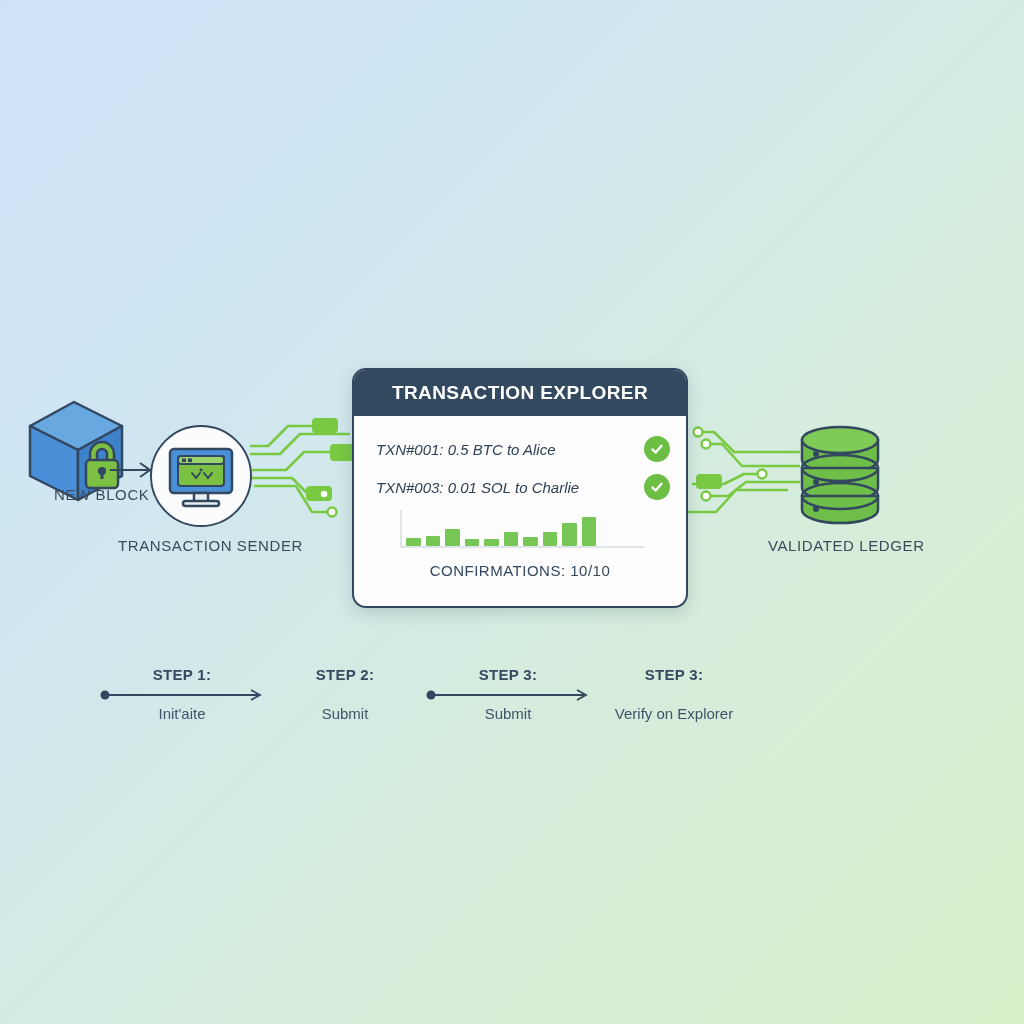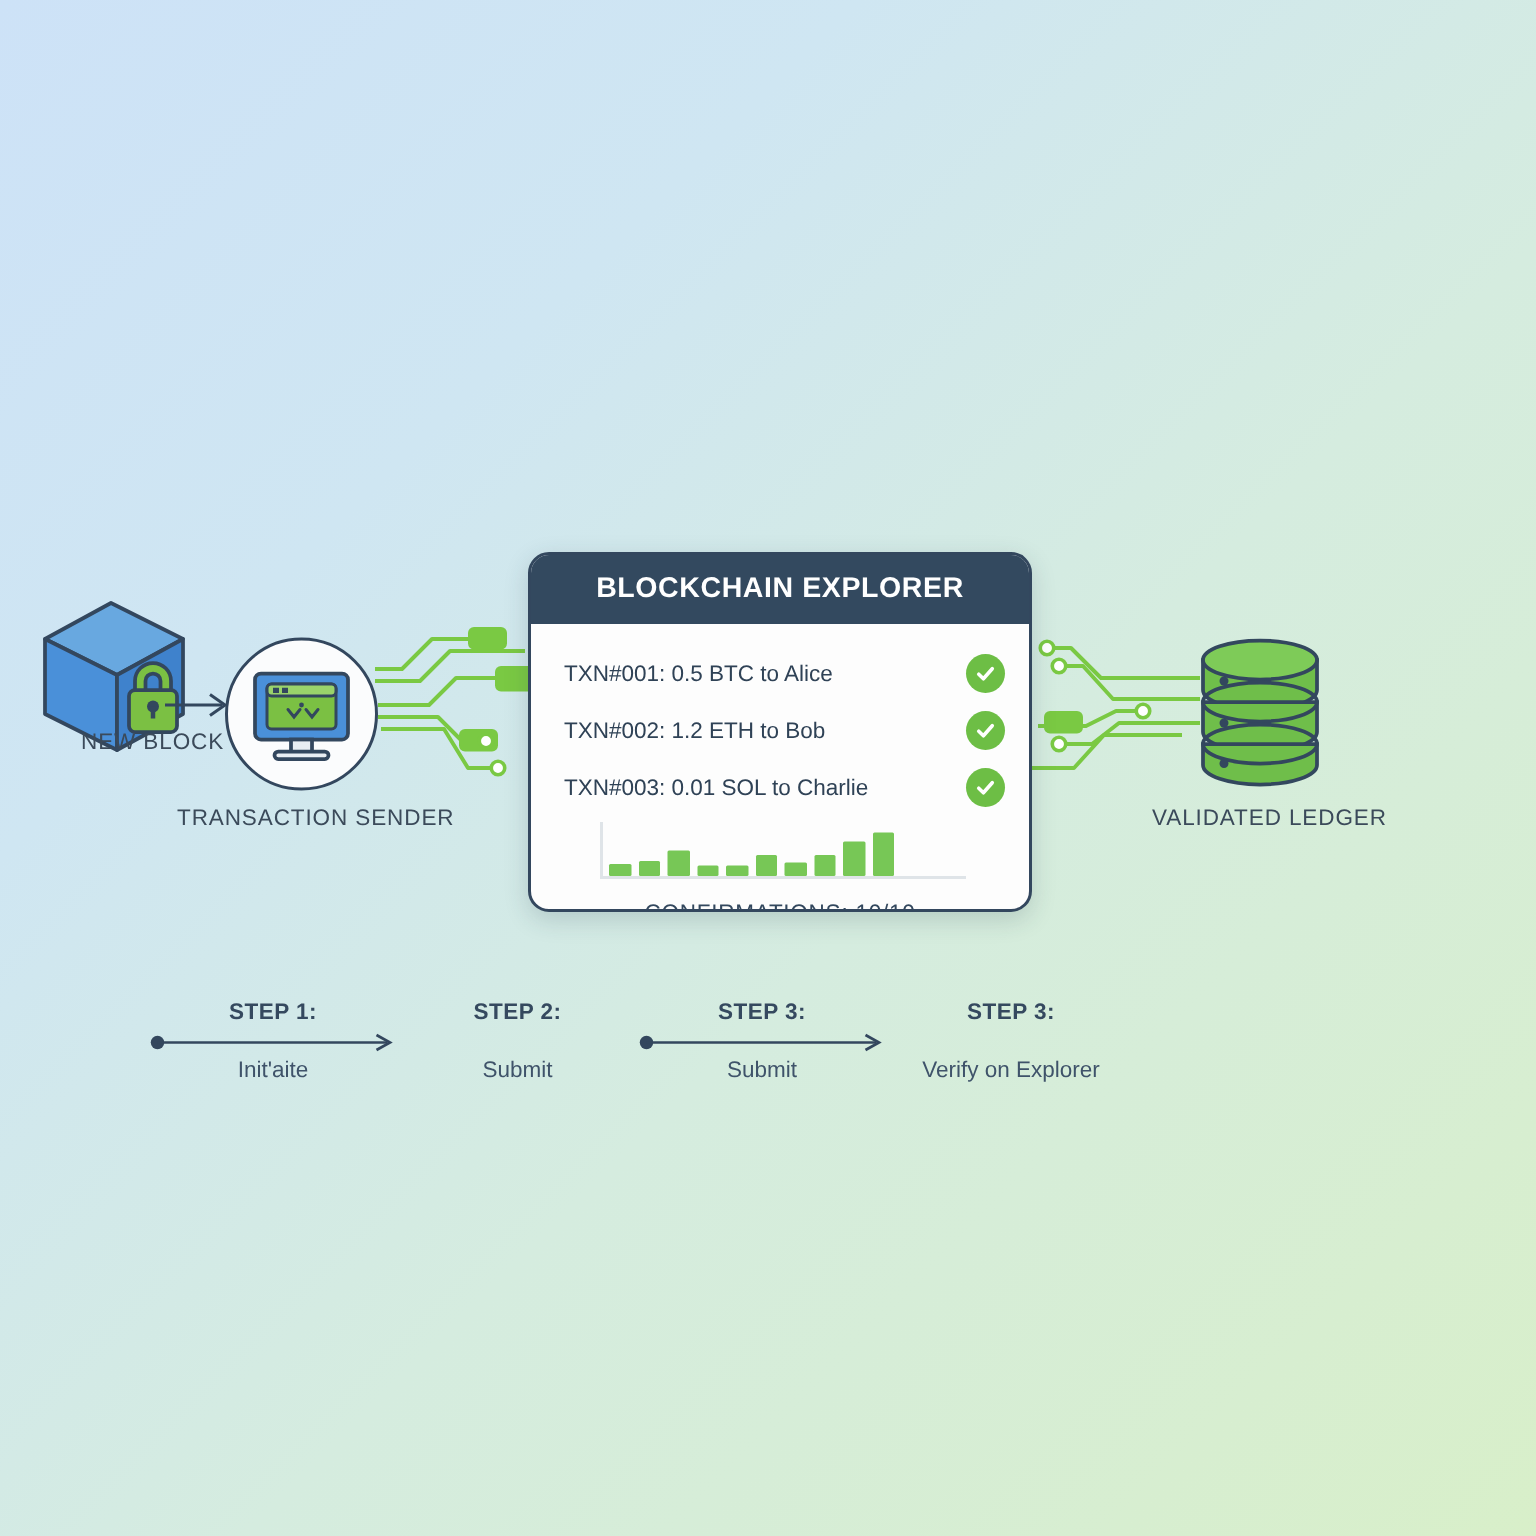--- a/index.html
+++ b/index.html
@@ -51,21 +51,21 @@
     height: 46px;
     background: #33495f;
     display: flex; align-items: center; justify-content: center;
   }
   #panel-title {
     color: #ffffff;
     font-size: 19px;
     font-weight: bold;
     letter-spacing: 0.4px;
   }
-  #txn-list { padding: 14px 0 0 0; }
+  #txn-list { padding: 14px 0 0 0; font-style: italic; }
   .txn-row {
     display: flex; align-items: center;
     height: 38px;
     padding: 0 16px 0 22px;
   }
   .txn-text {
     flex: 1;
     color: #2f4256;
     font-size: 15px;
     white-space: nowrap;
@@ -192,34 +192,26 @@
     </g>
     <rect x="8" y="62" width="26" height="15" rx="4" fill="#7ac943"></rect>
     <circle cx="10" cy="20" r="4.5" fill="#fff" stroke="#7ac943" stroke-width="2.4"></circle>
     <circle cx="18" cy="32" r="4.5" fill="#fff" stroke="#7ac943" stroke-width="2.4"></circle>
     <circle cx="18" cy="84" r="4.5" fill="#fff" stroke="#7ac943" stroke-width="2.4"></circle>
     <circle cx="74" cy="62" r="4.5" fill="#fff" stroke="#7ac943" stroke-width="2.4"></circle>
   </svg>
 
   <div class="abs" id="panel">
     <div id="panel-header">
-      <div id="panel-title">BLOCKCHAIN EXPLORER</div>
+      <div id="panel-title">TRANSACTION EXPLORER</div>
     </div>
 
     <div id="txn-list">
       <div class="txn-row">
         <span class="txn-text">TXN#001: 0.5 BTC to Alice</span>
-        <span class="check-badge">
-          <svg width="16" height="16" viewBox="0 0 16 16">
-              <polyline points="3.5,8.5 6.6,11.5 12.5,4.8" fill="none" stroke="#fff" stroke-width="2.4" stroke-linecap="round" stroke-linejoin="round"></polyline>
-            </svg>
-        </span>
-      </div>
-      <div class="txn-row">
-        <span class="txn-text">TXN#002: 1.2 ETH to Bob</span>
         <span class="check-badge">
           <svg width="16" height="16" viewBox="0 0 16 16">
               <polyline points="3.5,8.5 6.6,11.5 12.5,4.8" fill="none" stroke="#fff" stroke-width="2.4" stroke-linecap="round" stroke-linejoin="round"></polyline>
             </svg>
         </span>
       </div>
       <div class="txn-row">
         <span class="txn-text">TXN#003: 0.01 SOL to Charlie</span>
         <span class="check-badge">
           <svg width="16" height="16" viewBox="0 0 16 16">

